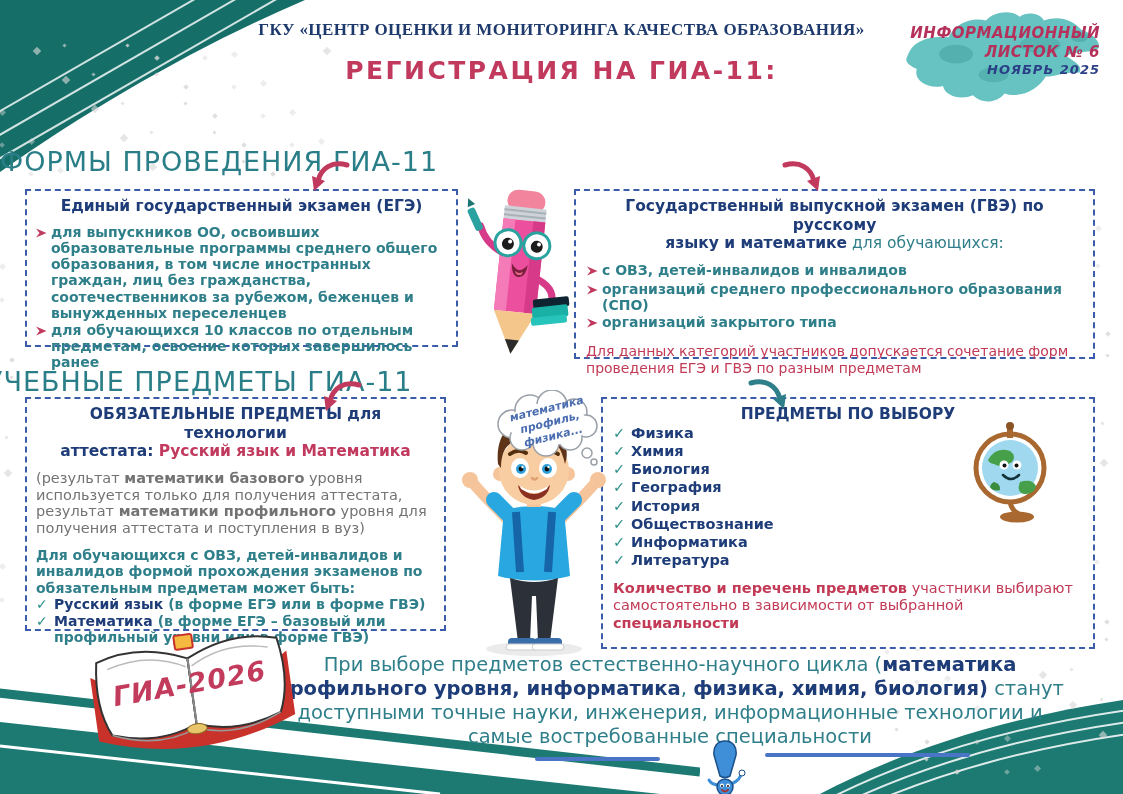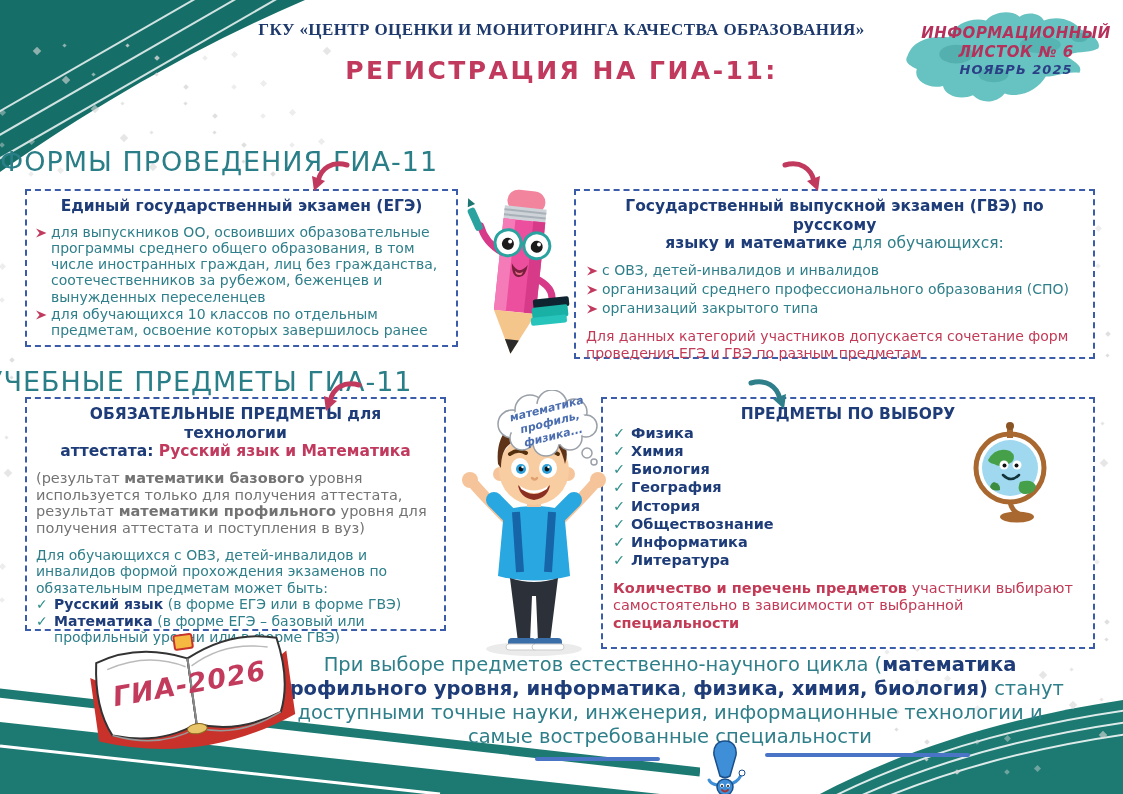--- a/index.html
+++ b/index.html
@@ -11,35 +11,35 @@
   .dm{position:absolute;background:#d7d7d7;transform:rotate(45deg);}
   
   .org{position:absolute;top:20px;left:0;width:100%;text-align:center;z-index:2;
        font-family:"Liberation Serif","DejaVu Serif",serif;font-weight:bold;
        font-size:17px;color:#1e3a6d;letter-spacing:.4px;}
   .mtitle{position:absolute;left:0;width:100%;text-align:center;z-index:2;color:#c13a5e;
           font-weight:bold;font-size:25px;letter-spacing:2.5px;}
   .mtitle.l1{top:56px;} .mtitle.l2{top:90px;}
   .badge{position:absolute;left:900px;top:6px;width:215px;height:115px;z-index:2;}
   .badge svg{position:absolute;left:0;top:0;}
-  .badge-text{position:absolute;left:16px;top:18px;width:200px;text-align:center;z-index:3;}
+  .badge-text{position:absolute;left:0;top:18px;width:200px;text-align:right;z-index:3;}
   .badge-l1,.badge-l2{color:#b5305a;font-weight:bold;font-style:italic;font-size:15px;letter-spacing:.5px;line-height:1.25;}
   .badge-l3{color:#2b3f86;font-weight:bold;font-style:italic;font-size:13px;letter-spacing:1px;}
   
   .sechead{position:absolute;left:0;width:100%;text-align:left;z-index:2;color:#2a7e87;
            font-size:27px;letter-spacing:1px;}
   .arrow{position:absolute;z-index:3;}
   
   .box{position:absolute;background:#fff;border:2px dashed #3b5ca8;box-sizing:border-box;z-index:2;}
   .box-ege{left:25px;top:189px;width:433px;height:158px;padding:6px 8px;}
   .box-gve{left:574px;top:189px;width:521px;height:170px;padding:6px 10px;}
   .box-mand{left:25px;top:397px;width:421px;height:234px;padding:6px 9px;}
   .box-choice{left:601px;top:397px;width:494px;height:252px;padding:6px 10px;}
   .btitle{text-align:center;font-weight:bold;font-size:15.5px;color:#1e3c78;line-height:1.2;}
-  .teal{color:#2f7f8a;} .navy{color:#1e3c78;} .redtx{color:#737373;} .crim{color:#c13a5e;}
+  .teal{color:#2f7f8a;font-weight:bold;} .navy{color:#1e3c78;} .redtx{color:#737373;} .crim{color:#c13a5e;}
   .b{font-weight:bold;}
   .body14{font-size:14px;line-height:1.16;}
   .brow{display:flex;margin-top:1px;}
   .bmark{flex:0 0 16px;padding-top:2px;}
   .chkrow{display:flex;font-size:14px;line-height:1.2;}
   .chk{flex:0 0 18px;color:#2e8f8a;font-weight:bold;}
   .note{font-size:14px;line-height:1.2;color:#c23a56;margin-top:10px;}
   .ne{color:#c00000;font-weight:bold;text-decoration:underline;}
   
   .subj{display:flex;font-size:14.5px;line-height:1.26;}

